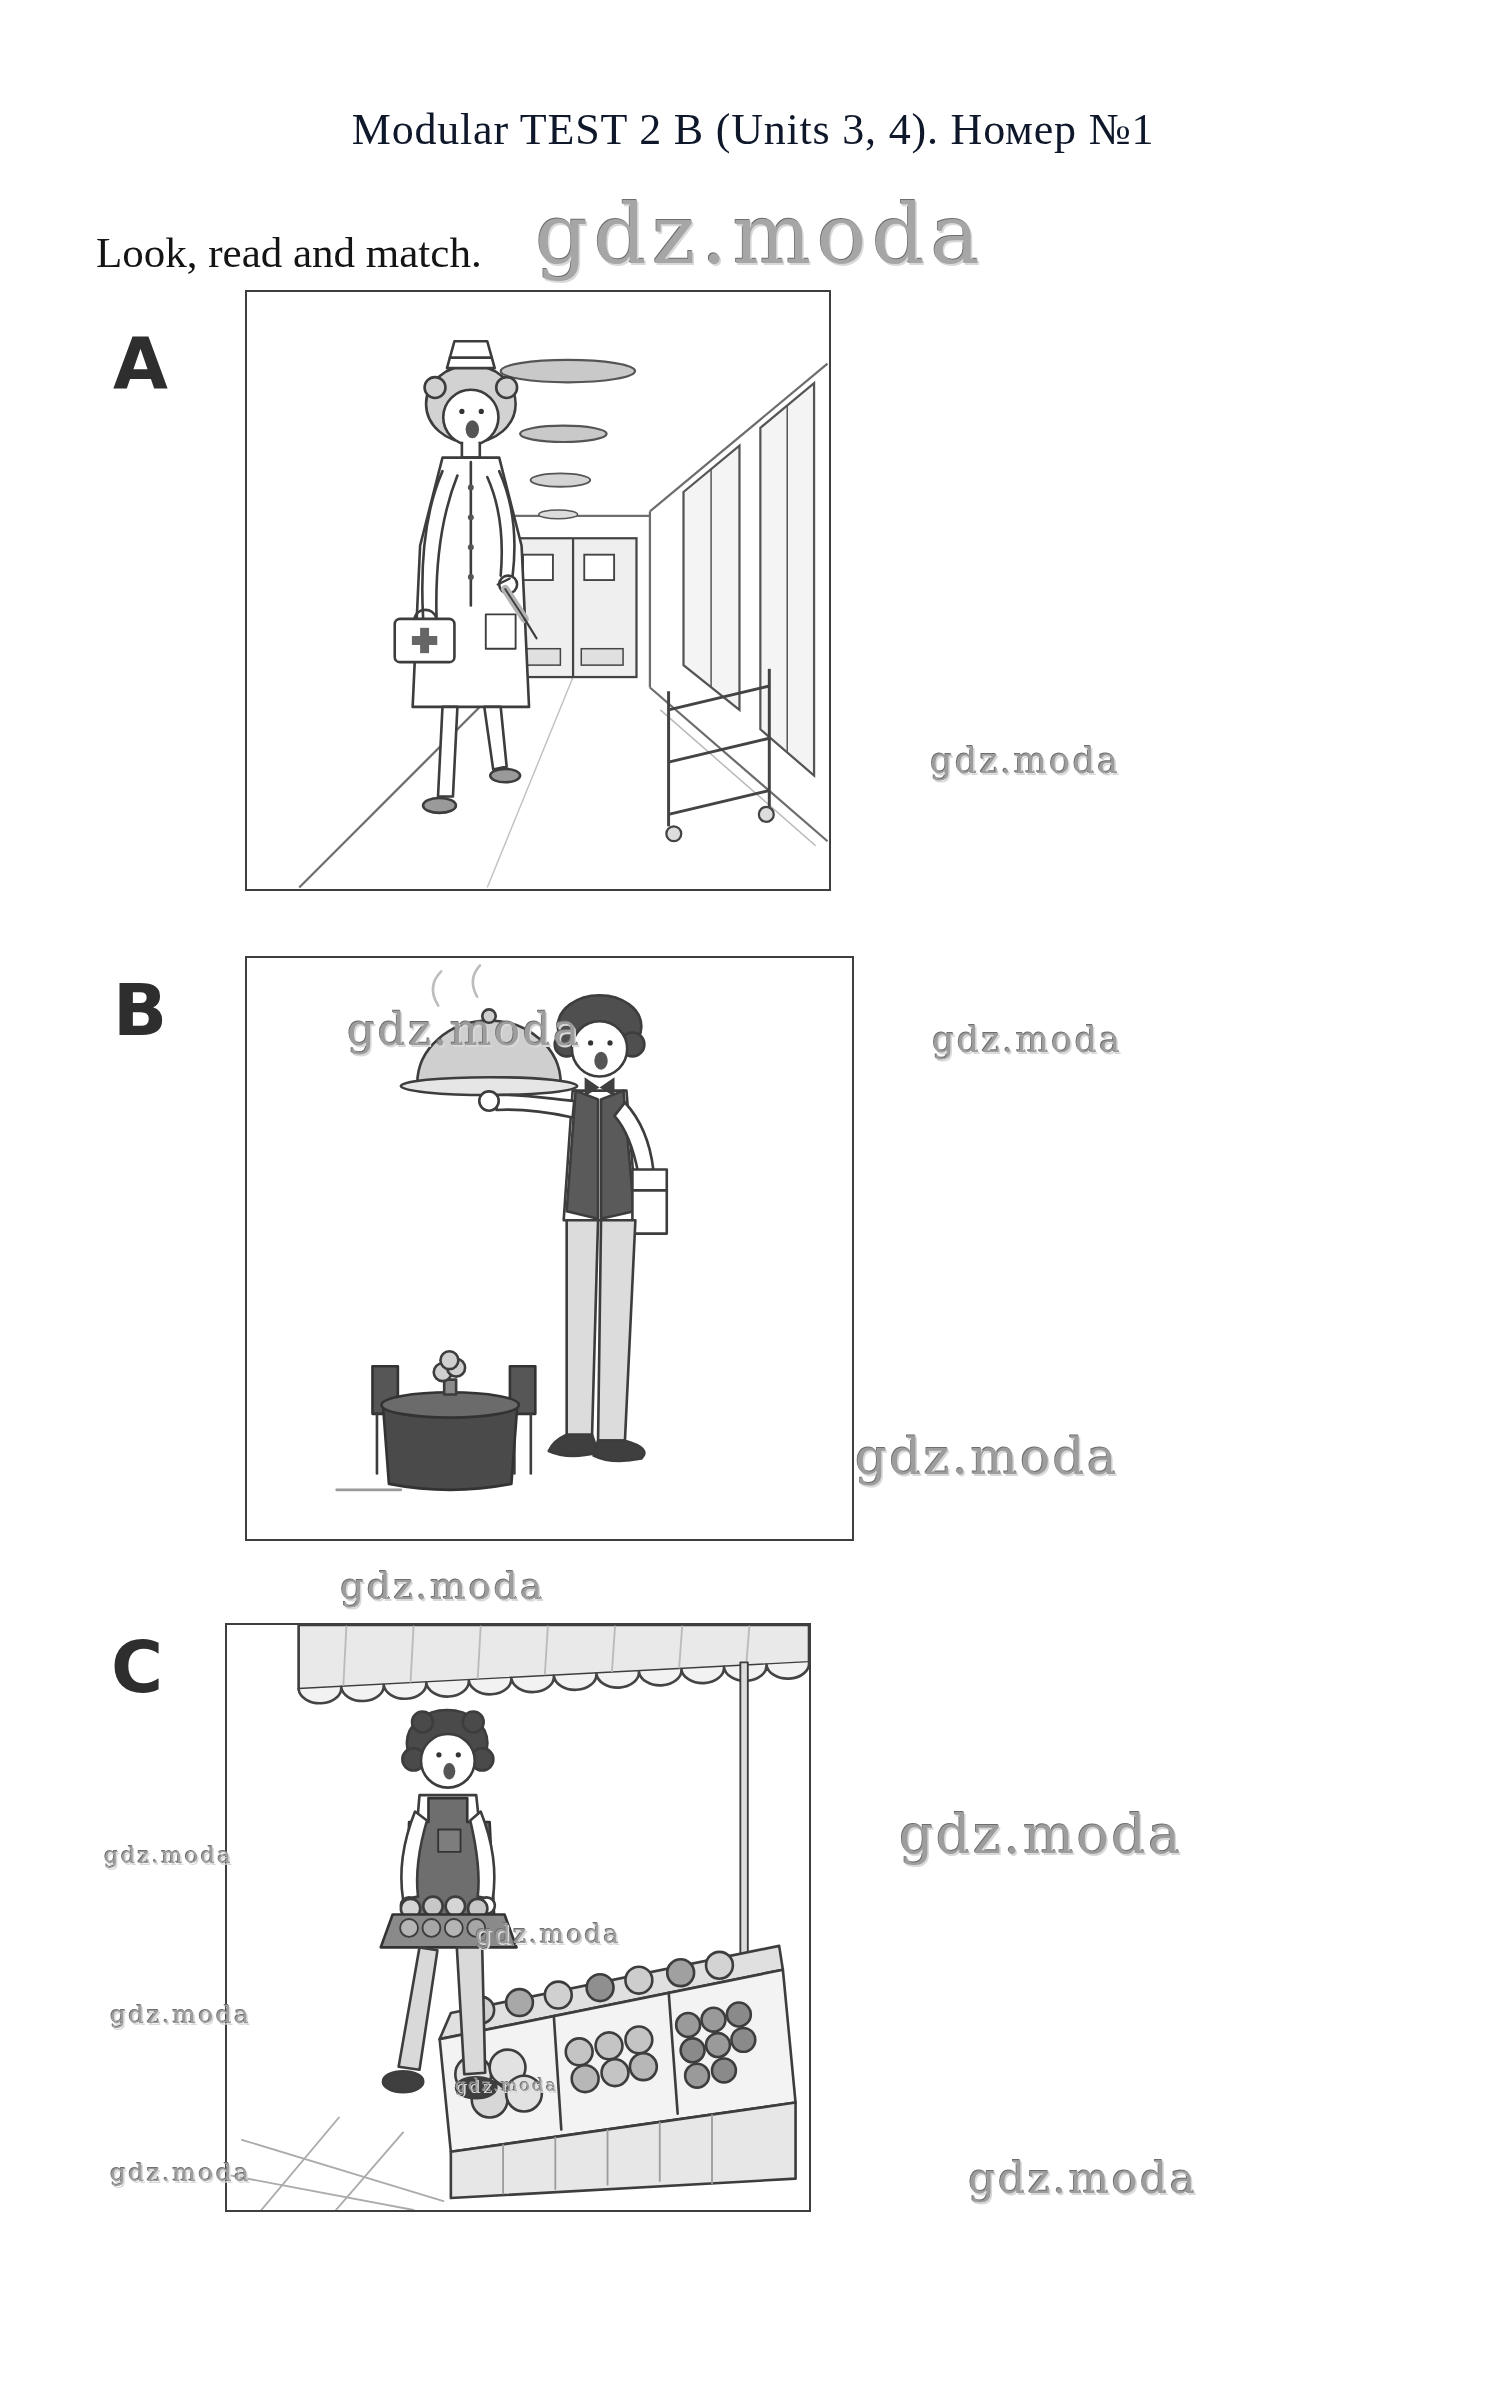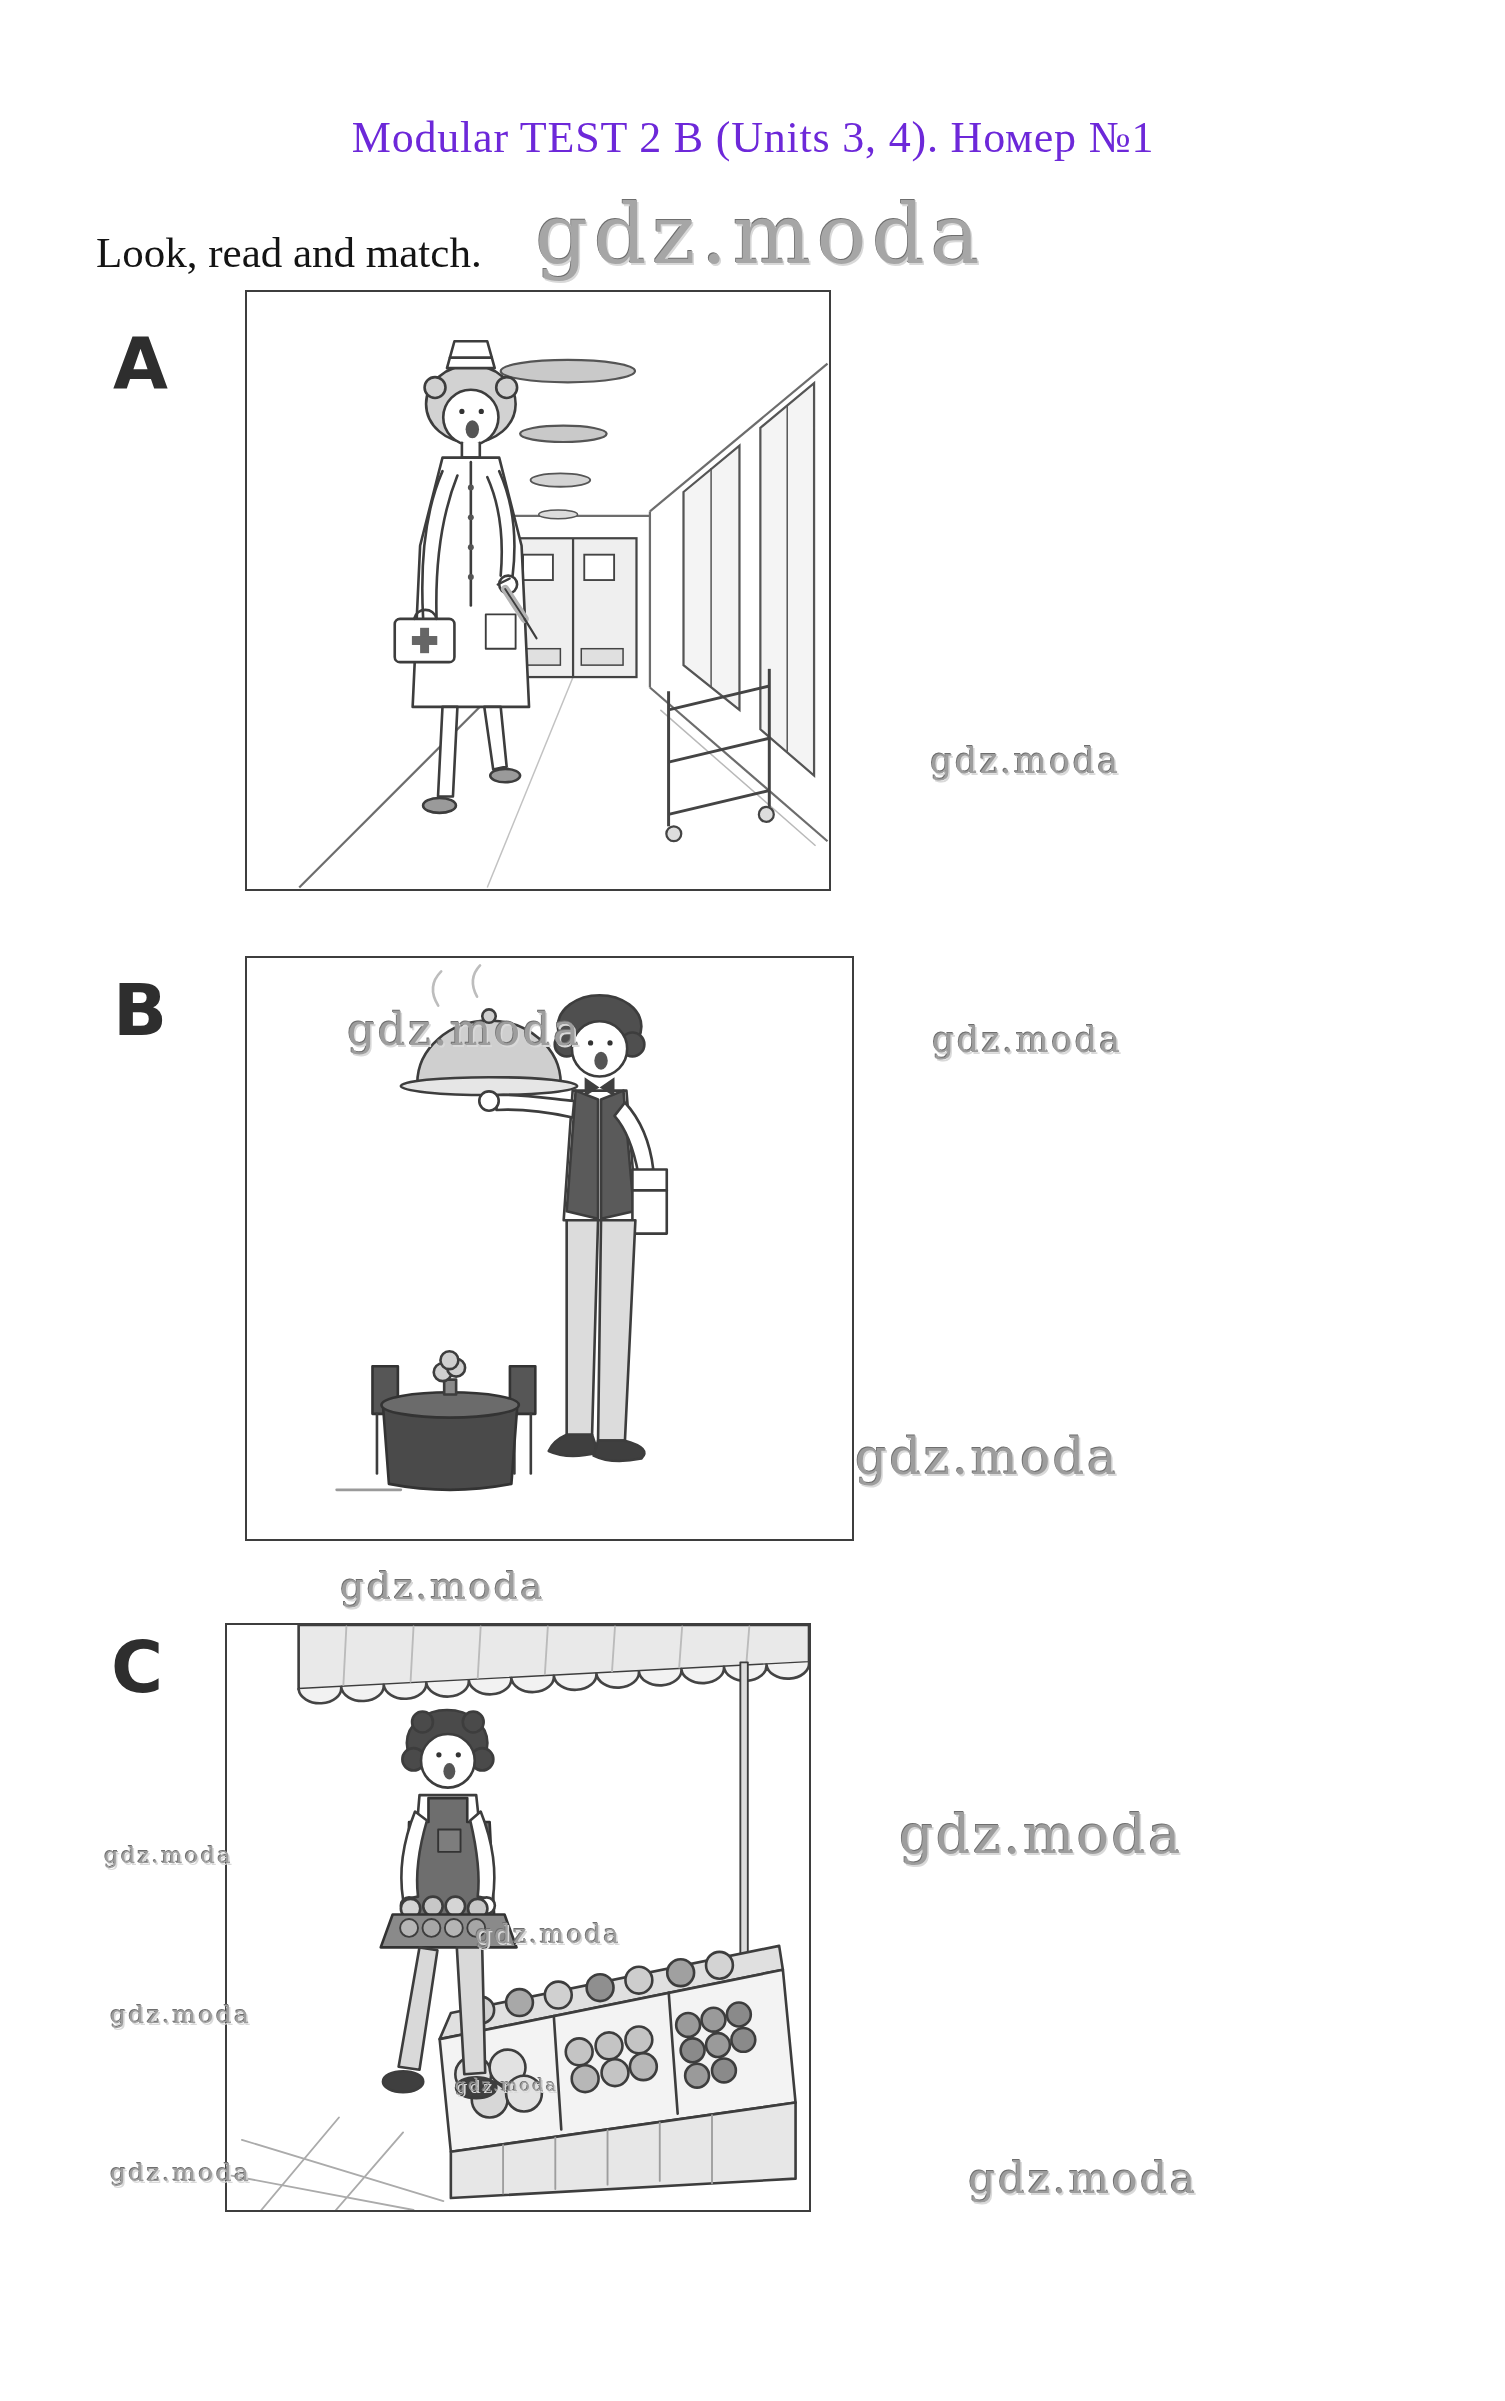--- a/index.html
+++ b/index.html
@@ -5,22 +5,22 @@
   * { margin:0; padding:0; box-sizing:border-box; }
   html,body { background:#ffffff; }
   .page {
     position:relative;
     width:1506px; height:2401px;
     background:#ffffff;
     font-family:"Liberation Serif", serif;
     overflow:hidden;
   }
   .title {
-    position:absolute; top:112px; left:0; width:100%;
-    text-align:center; font-size:44px; color:#6d28d9;
+    position:absolute; top:104px; left:0; width:100%;
+    text-align:center; font-size:44px; color:#0f172a;
     letter-spacing:0.8px;
   }
   .instruction {
     position:absolute; top:228px; left:96px;
     font-size:43px; color:#141414;
   }
   
   .wm {
     position:absolute; white-space:nowrap;
     font-family:"DejaVu Serif", serif; font-weight:400;

